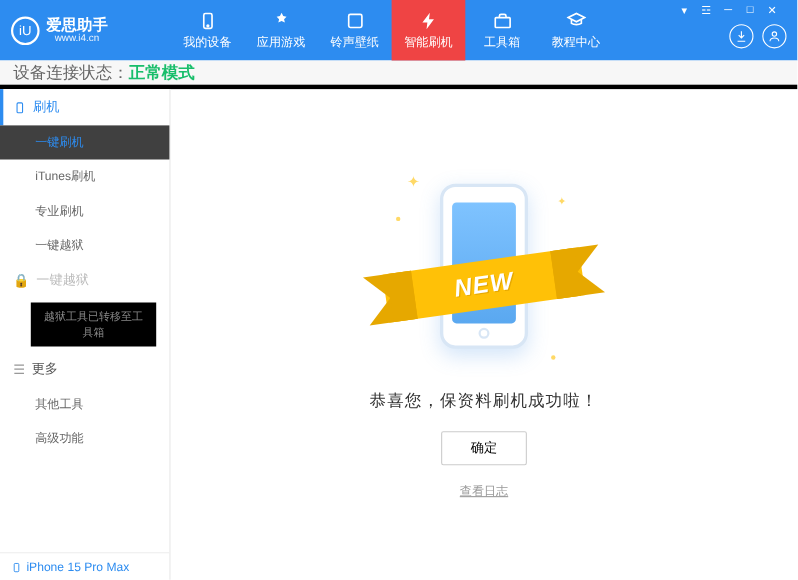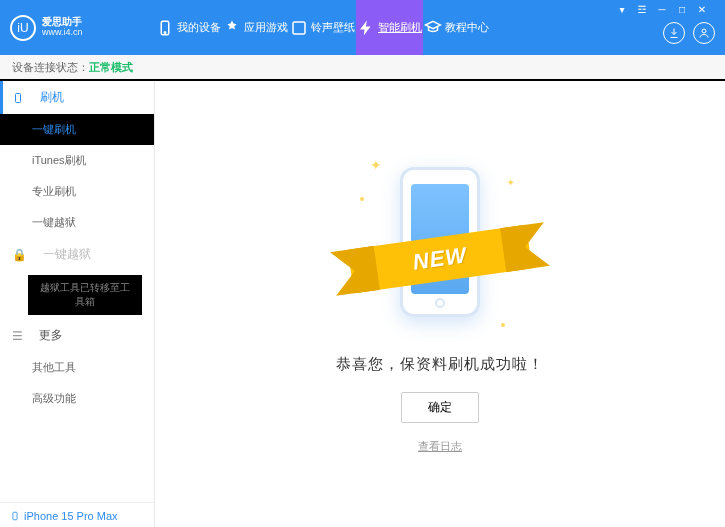--- a/index.html
+++ b/index.html
@@ -2,44 +2,44 @@
 <html><head>
 <meta charset="utf-8">
 <style>
 * { margin: 0; padding: 0; box-sizing: border-box; font-family: "Microsoft YaHei", Arial, sans-serif; }
 body { width: 725px; height: 527px; background: #fff; overflow: hidden; font-size: 12px; color: #333; }
 
 .header { height: 55px; background: #2d8cf0; display: flex; align-items: center; color: #fff; }
 .logo-area { display: flex; align-items: center; padding-left: 10px; width: 155px; }
 .logo-circle { width: 26px; height: 26px; border: 2px solid #fff; border-radius: 50%; display: flex; align-items: center; justify-content: center; font-weight: normal; font-size: 12px; }
 .logo-text { margin-left: 6px; }
-.logo-text .title { font-size: 10px; font-weight: bold; line-height: 1; }
+.logo-text .title { font-size: 14px; font-weight: bold; line-height: 1; }
 .logo-text .url { font-size: 9px; opacity: 0.9; line-height: 1.2; text-align: center; }
 
 .nav { display: flex; height: 100%; flex: 1; }
-.nav-item { width: 67px; display: flex; flex-direction: row; align-items: center; justify-content: center; cursor: pointer; font-size: 11px; gap: 3px; }
-.nav-item.active { background: #8b5cf6; text-decoration: underline; }
+.nav-item { width: 67px; display: flex; flex-direction: column; align-items: center; justify-content: center; cursor: pointer; font-size: 11px; gap: 3px; }
+.nav-item.active { background: #ef4444; }
 .nav-icon { width: 18px; height: 18px; display: flex; align-items: center; justify-content: center; }
 
 .header-right { display: flex; align-items: center; gap: 8px; padding-right: 10px; position: absolute; right: 6px; top: 4px; }
 .window-controls { display: flex; gap: 6px; font-size: 10px; color: #fff; }
 .wc { cursor: pointer; width: 14px; text-align: center; }
 .circle-btn { width: 22px; height: 22px; border: 1.5px solid #fff; border-radius: 50%; display: flex; align-items: center; justify-content: center; cursor: pointer; }
 .header-circles { position: absolute; right: 10px; top: 22px; display: flex; gap: 8px; }
 
 .body { display: flex; height: calc(100% - 55px - 24px); }
 
-.status-bar { height: 26px; background: #f7f7f7; border-bottom: 2px solid #000000; display: flex; align-items: center; padding-left: 12px; font-size: 11px; color: #666; width: 100%; }
+.status-bar { height: 26px; background: #f7f7f7; border-bottom: 4px solid #000000; display: flex; align-items: center; padding-left: 12px; font-size: 15px; color: #666; width: 100%; }
 .status-bar .mode { color: #19be6b; font-weight: bold; }
 
 .sidebar { width: 155px; border-right: 1px solid #e8e8e8; display: flex; flex-direction: column; background: #fff; }
-.side-group-header { display: flex; align-items: center; gap: 16px; padding: 8px 12px; font-size: 12px; color: #555; cursor: pointer; }
+.side-group-header { display: flex; align-items: center; gap: 6px; padding: 8px 12px; font-size: 12px; color: #555; cursor: pointer; }
 .side-group-header.active { color: #2d8cf0; border-left: 3px solid #2d8cf0; padding-left: 9px; }
 .side-item { padding: 8px 12px 8px 32px; font-size: 11px; color: #666; cursor: pointer; }
-.side-item.active { background: #000000; color: #2d8cf0; }
+.side-item.active { background: #404040; color: #2d8cf0; }
 .side-note { margin: 4px 12px 4px 28px; padding: 6px 8px; background: #000000; font-size: 10px; color: #888; text-align: center; }
 .lock-ico { color: #bbb; }
 .menu-ico { color: #999; }
 
 .checkbox-row { margin: 8px 6px; padding: 8px 6px; border: 2px solid #f44336; display: flex; gap: 12px; font-size: 11px; color: #666; }
 .cb { display: flex; align-items: center; gap: 3px; }
 .cb input { width: 12px; height: 12px; }
 .cb.disabled { color: #bbb; }
 
 .device-box { padding: 6px 10px; border-top: 1px solid #eee; }
@@ -105,20 +105,29 @@
       <span class="nav-icon">
           <svg width="18" height="18" viewBox="0 0 24 24" fill="#fff">
             <path d="M13 2L4 14h6l-1 8 9-12h-6z"></path>
           </svg>
         </span>
       <span>智能刷机</span>
     </div>
     <div class="nav-item">
       <span class="nav-icon">
           <svg width="18" height="18" viewBox="0 0 24 24" fill="none" stroke="#fff" stroke-width="2">
+            <rect x="3" y="8" width="18" height="12" rx="1"></rect>
+            <path d="M8 8V6a2 2 0 012-2h4a2 2 0 012 2v2"></path>
+          </svg>
+        </span>
+      <span>工具箱</span>
+    </div>
+    <div class="nav-item">
+      <span class="nav-icon">
+          <svg width="18" height="18" viewBox="0 0 24 24" fill="none" stroke="#fff" stroke-width="2">
             <path d="M2 8l10-5 10 5-10 5z"></path>
             <path d="M6 10v5c3 2 9 2 12 0v-5"></path>
           </svg>
         </span>
       <span>教程中心</span>
     </div>
   </div>
   <div class="header-right">
     <div class="window-controls">
       <span class="wc">▾</span>

